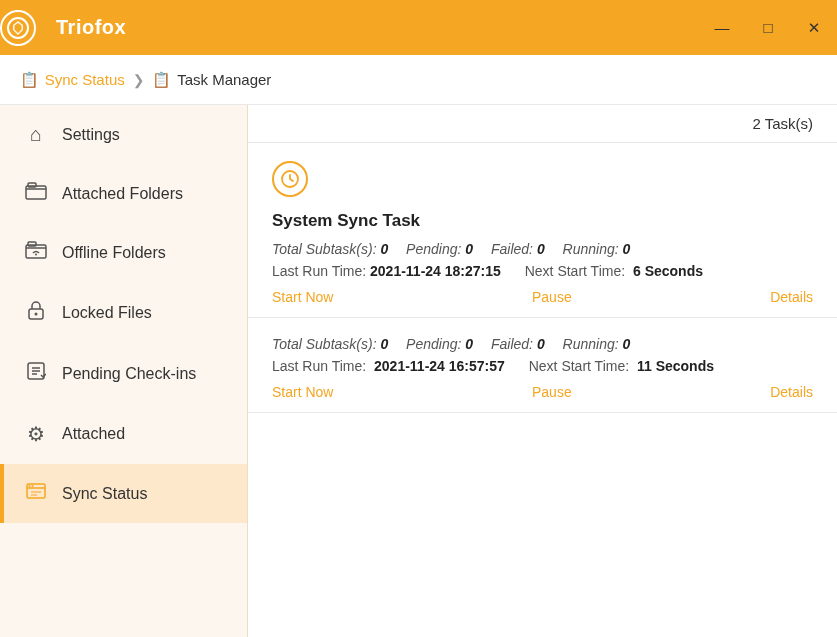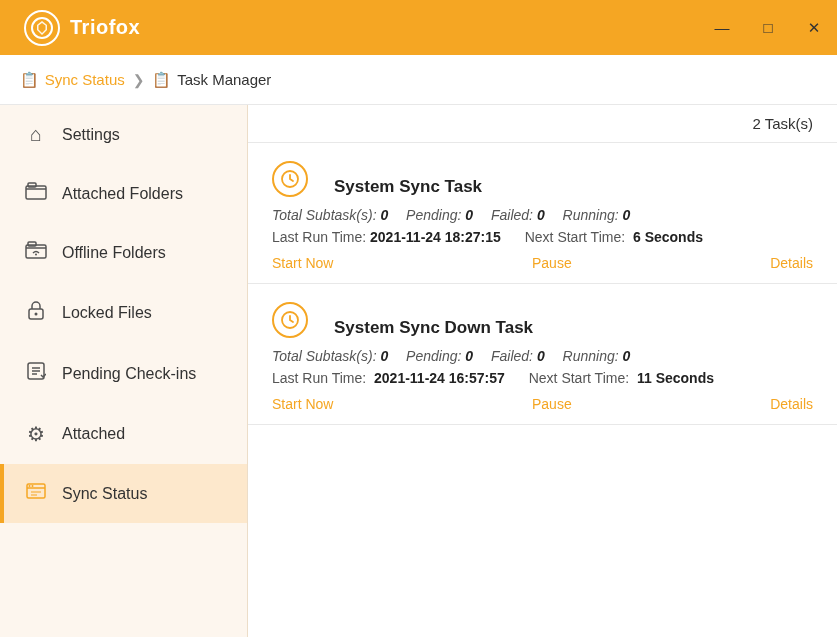--- a/index.html
+++ b/index.html
@@ -4,21 +4,21 @@
   <style>
     * { margin: 0; padding: 0; box-sizing: border-box; }
     body { font-family: 'Segoe UI', Arial, sans-serif; width: 837px; height: 637px; overflow: hidden; background: #fff; display: flex; flex-direction: column; }
 
     
     .title-bar {
       display: flex; align-items: center; justify-content: space-between;
       background: #f5a623; height: 55px; flex-shrink: 0;
     }
     .title-bar-left {
-      display: flex; align-items: center; gap: 10px; padding-left: 24px;
+      display: flex; align-items: center; gap: 20px; padding-left: 0;
     }
     .app-logo {
       width: 36px; height: 36px; border: 2.5px solid #fff; border-radius: 50%;
       display: flex; align-items: center; justify-content: center; color: #fff; font-size: 18px;
     }
     .app-title { color: #fff; font-size: 20px; font-weight: 600; letter-spacing: 0.5px; }
     .title-bar-right {
       display: flex; align-items: center; gap: 0;
     }
     .win-btn {
@@ -61,21 +61,21 @@
     }
     .task-count-bar {
       display: flex; justify-content: flex-end; align-items: center;
       padding: 10px 24px; font-size: 15px; color: #333; border-bottom: 1px solid #e8e8e8;
     }
 
     
     .task-card {
       border-bottom: 1px solid #e8e8e8; padding: 18px 24px 12px 24px;
     }
-    .task-header { display: flex; align-items: flex-end; gap: 26px; margin-bottom: 10px; }
+    .task-header { display: flex; align-items: flex-start; gap: 14px; margin-bottom: 10px; flex-direction: column; }
     .task-clock-icon {
       width: 36px; height: 36px; border: 2.5px solid #f5a623; border-radius: 50%;
       display: flex; align-items: center; justify-content: center; color: #f5a623; font-size: 16px;
       flex-shrink: 0;
     }
     .task-title { font-size: 17px; font-weight: 600; color: #222; }
     .task-meta { font-size: 14px; color: #555; margin-bottom: 6px; font-style: italic; }
     .task-meta span.val { font-weight: 700; color: #222; margin-right: 14px; }
     .task-time { font-size: 14px; color: #555; }
     .task-time span.val { font-weight: 700; color: #222; }
@@ -218,29 +218,20 @@
         <span class="val" style="margin-left:4px;">6 Seconds</span>
       </div>
       <div class="task-actions">
         <button class="task-action-btn">Start Now</button>
         <button class="task-action-btn">Pause</button>
         <button class="task-action-btn">Details</button>
       </div>
     </div>
 
     <div class="task-card">
-      <div class="task-header">
-        <div class="task-clock-icon">
-          <svg width="18" height="18" viewBox="0 0 18 18" fill="none">
-            <circle cx="9" cy="9" r="8" stroke="#f5a623" stroke-width="1.8" fill="none"></circle>
-            <path d="M9 5v4l3 2" stroke="#f5a623" stroke-width="1.8" stroke-linecap="round"></path>
-          </svg>
-        </div>
-        <span class="task-title">System Sync Down Task</span>
-      </div>
       <div class="task-meta">
         <span>Total Subtask(s):</span>
         <span class="val">0</span>
         <span>Pending:</span>
         <span class="val">0</span>
         <span>Failed:</span>
         <span class="val">0</span>
         <span>Running:</span>
         <span class="val">0</span>
       </div>

